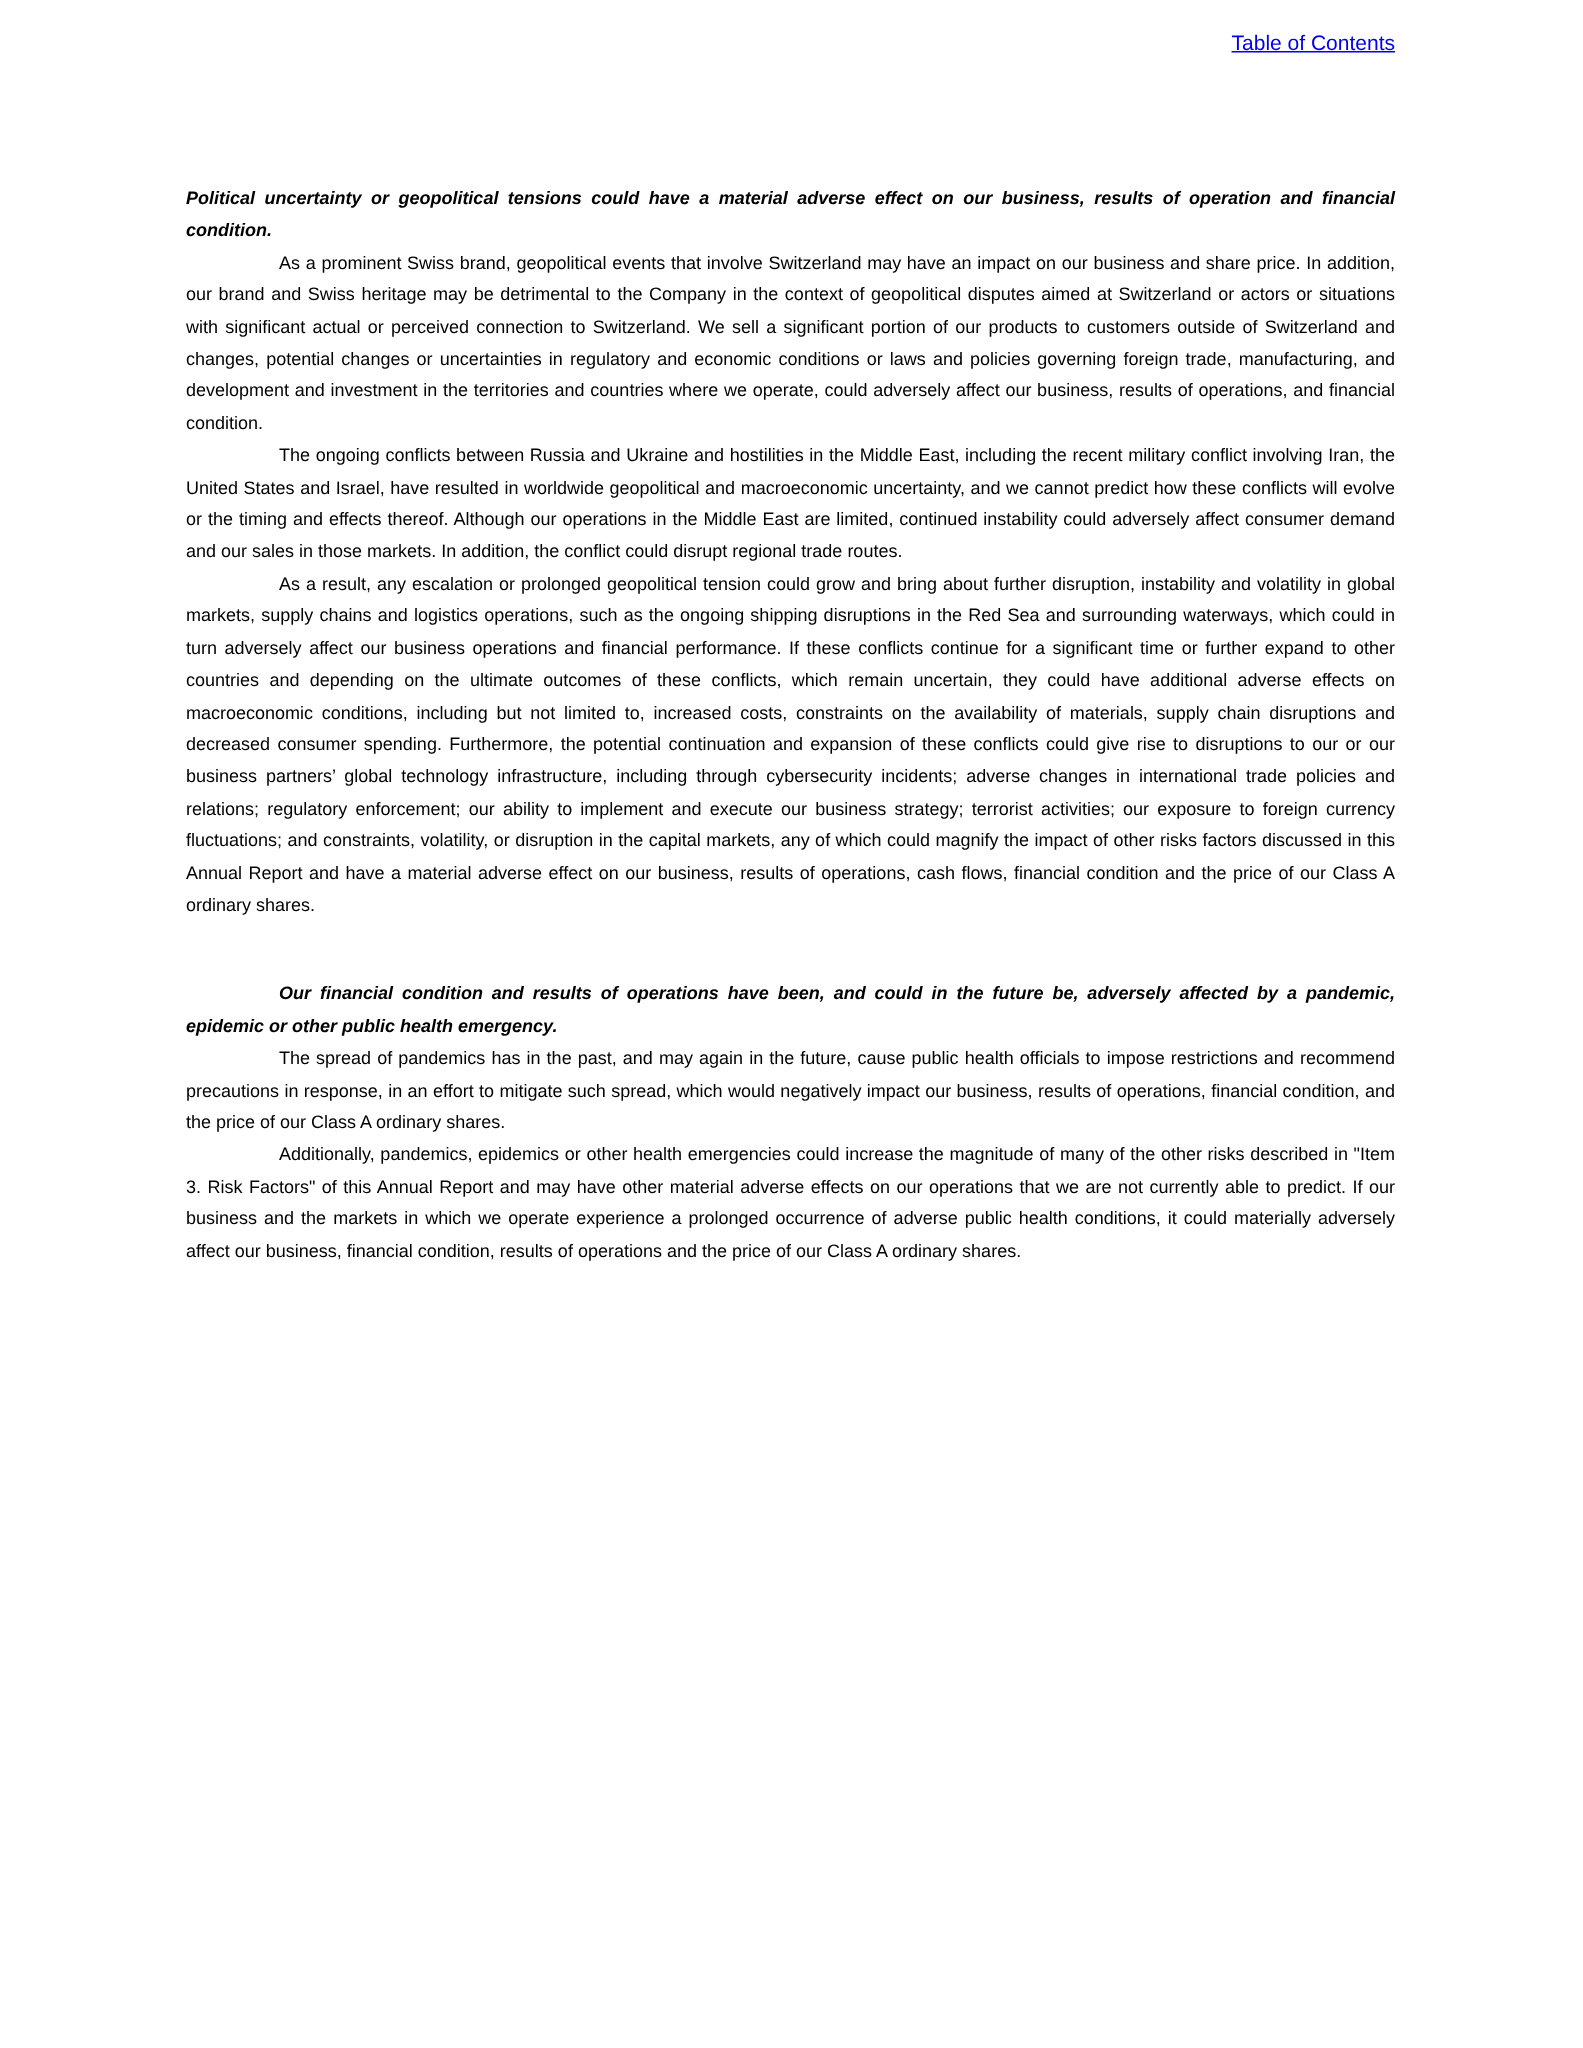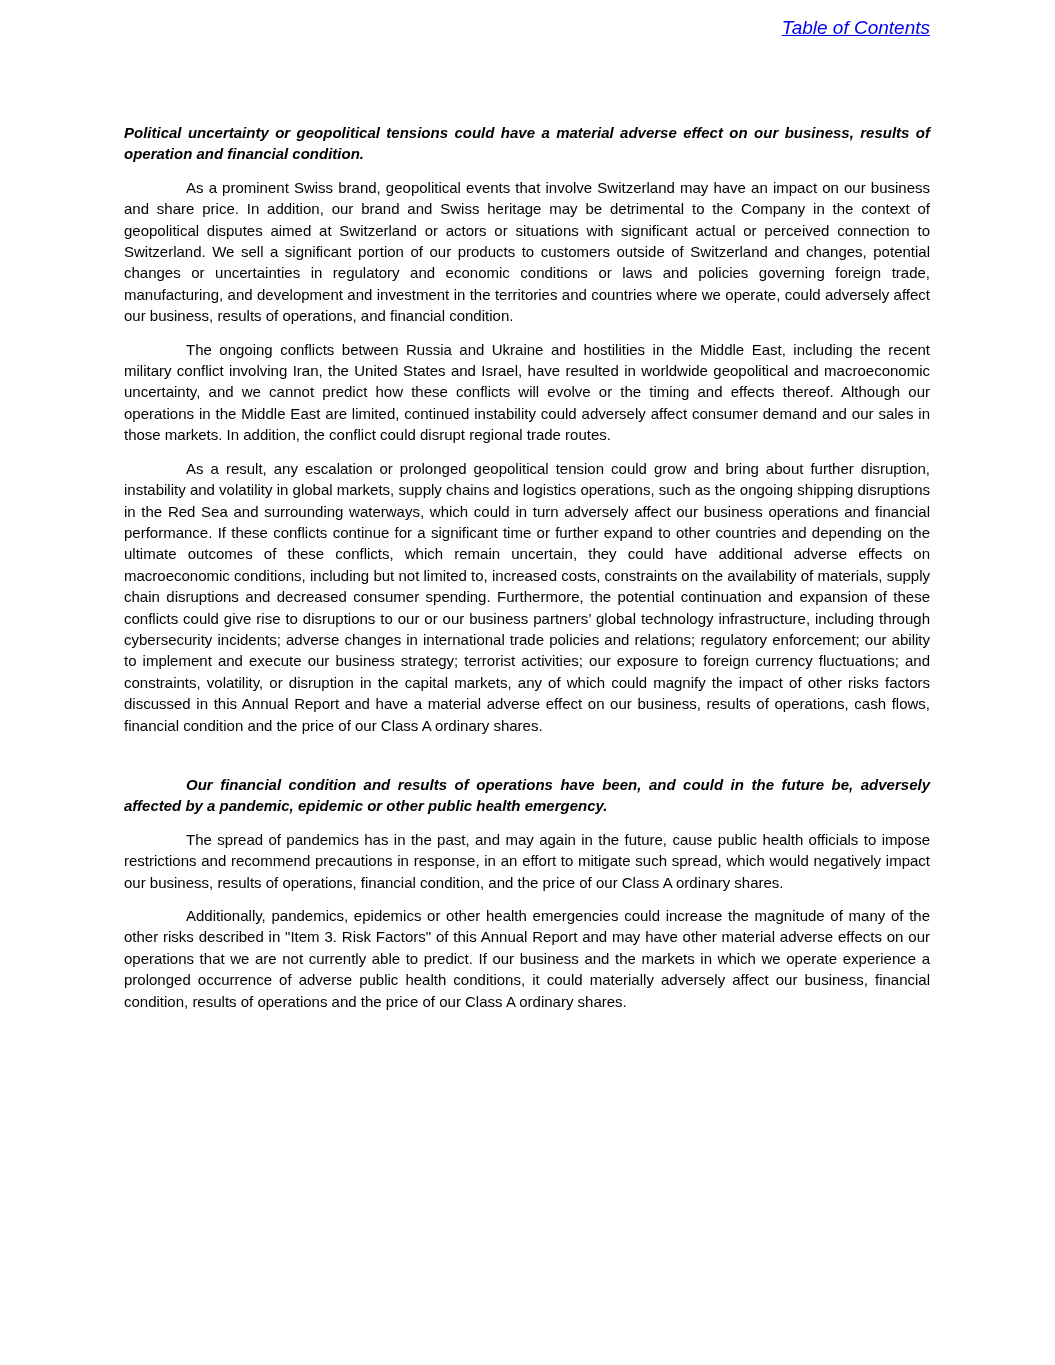--- a/index.html
+++ b/index.html
@@ -13,45 +13,44 @@
     overflow: hidden;
   }
   .page {
     width: 100%;
     height: 100%;
     background: var(--color-page_background, #ffffff);
     padding: 18px 125px 0 124px;
   }
   .toc-row {
     text-align: right;
-    font-size: 19px;
+    font-size: 14px;
     line-height: 20px;
-    font-style: italic;
   }
   .toc-link {
     color: var(--color-link, #0000EE);
     text-decoration: underline;
     cursor: pointer;
   }
   .content {
     margin-top: 84px;
-    font-size: 15px;
+    font-size: 12px;
     line-height: 21.4px;
     text-align: justify;
   }
   .risk-heading {
     font-weight: bold;
     font-style: italic;
   }
   .risk-heading.indent-first {
     text-indent: 62px;
   }
   .para {
     text-indent: 62px;
-    margin-top: 12px;
+    margin-top: 0;
   }
   .section + .section {
     margin-top: 38px;
   }
 </style>
 </head>
 <body>
 
 <div class="page">
 

